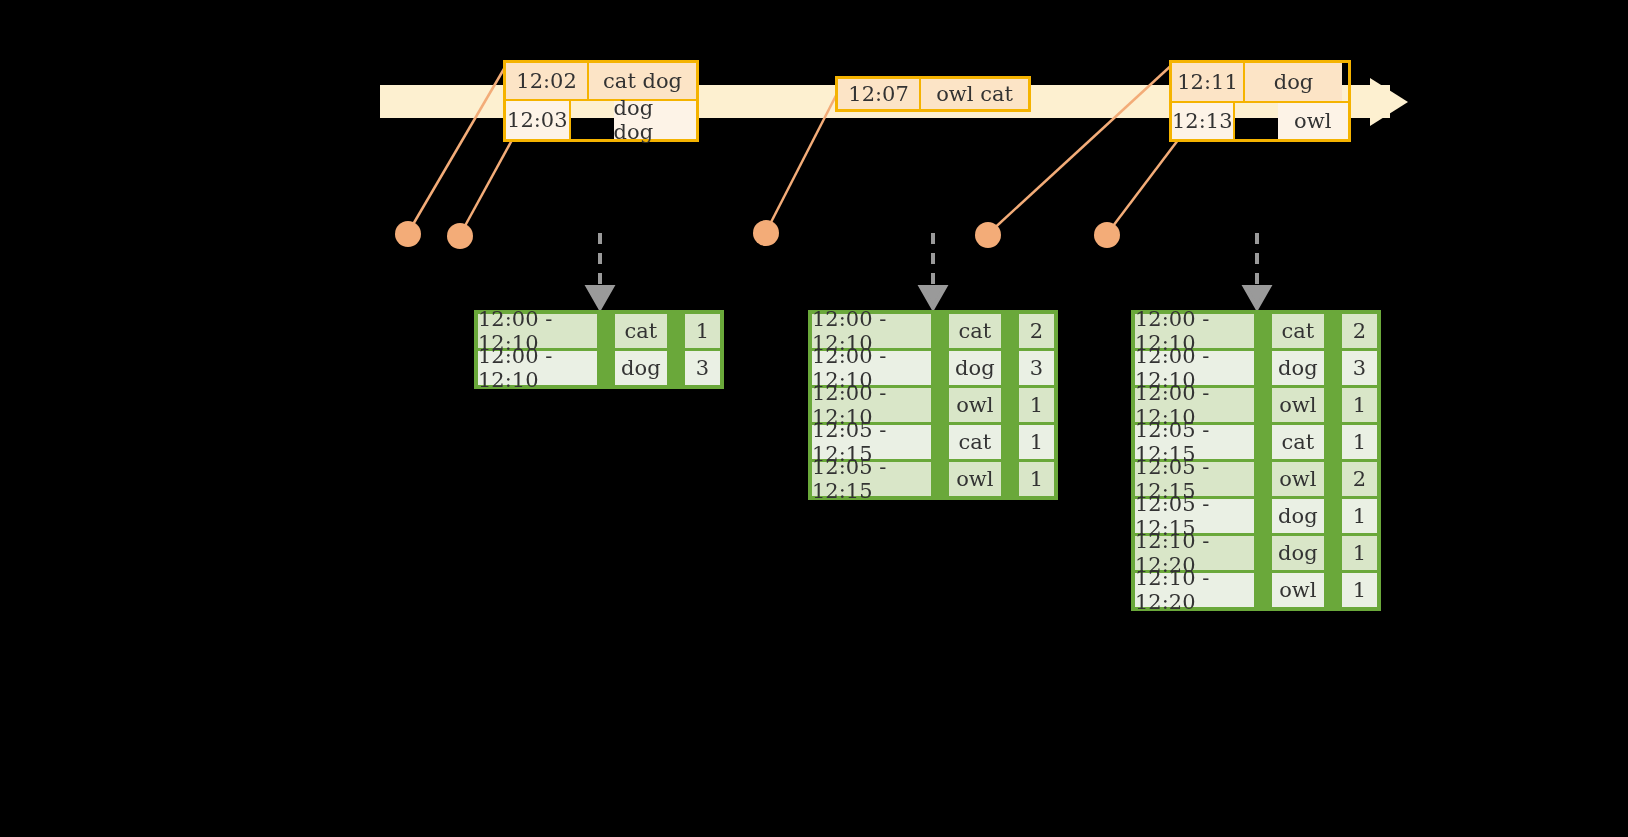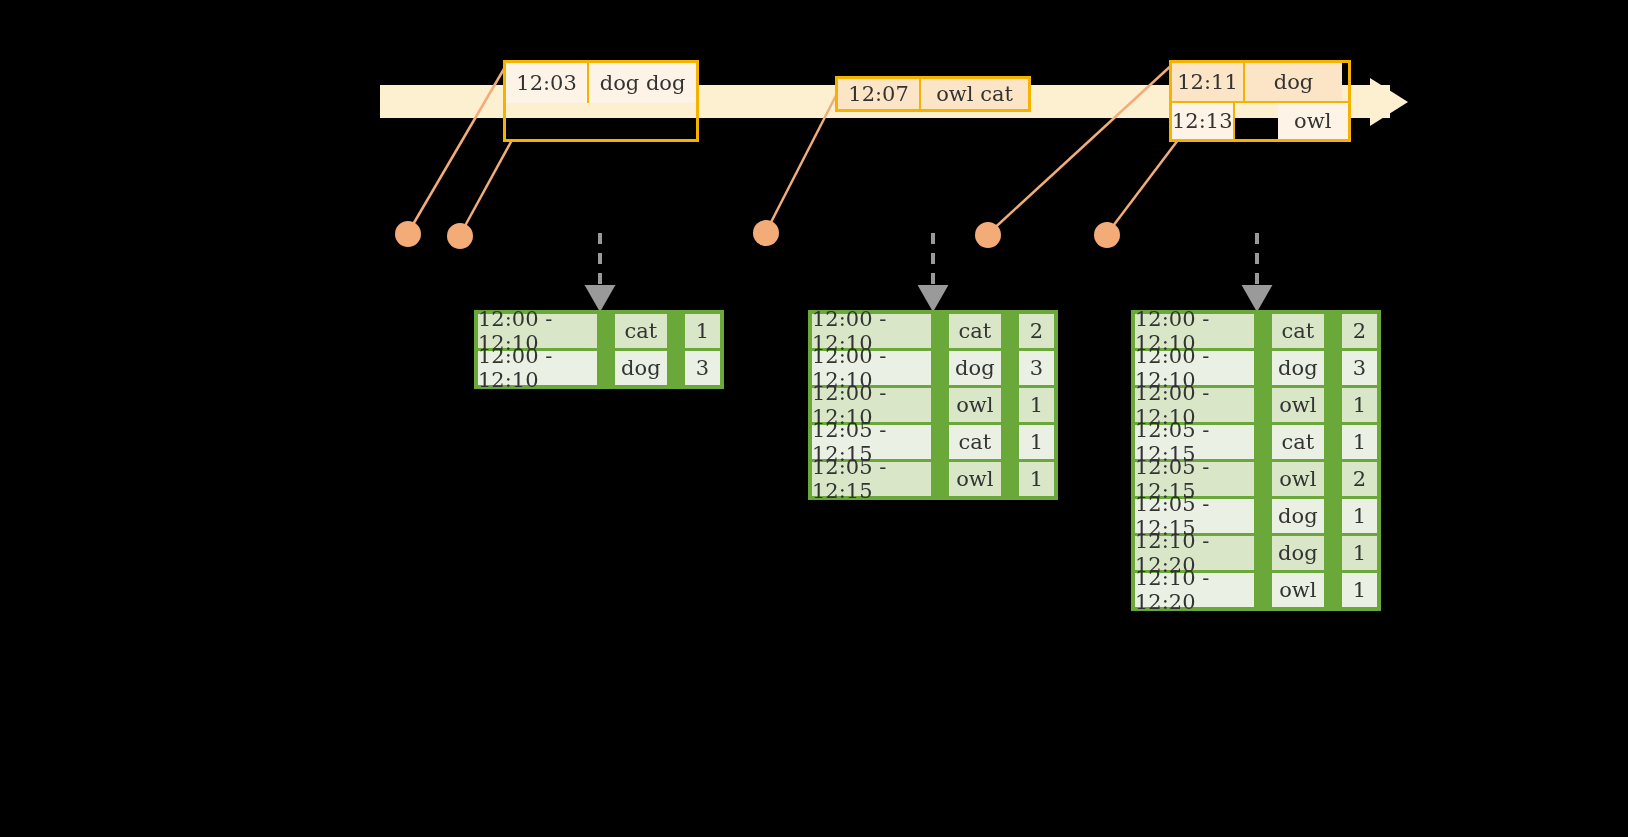--- a/index.html
+++ b/index.html
@@ -66,20 +66,24 @@
       <line x1="600" y1="233" x2="600" y2="287" stroke-dasharray="11 9"></line>
       <polygon points="588,287 612,287 600,308"></polygon>
       <line x1="933" y1="233" x2="933" y2="287" stroke-dasharray="11 9"></line>
       <polygon points="921,287 945,287 933,308"></polygon>
       <line x1="1257" y1="233" x2="1257" y2="287" stroke-dasharray="11 9"></line>
       <polygon points="1245,287 1269,287 1257,308"></polygon>
     </g>
   </svg>
 
   <div class="ev" style="left:503px;top:60px;width:196px;height:82px;">
+    <div class="ev-row shade">
+      <div class="ev-cell ev-time" style="width:84px;">12:02</div>
+      <div class="ev-cell" style="width:108px;">cat dog</div>
+    </div>
     <div class="ev-row light">
       <div class="ev-cell ev-time" style="width:84px;">12:03</div>
       <div class="ev-cell" style="width:108px;">dog dog</div>
     </div>
   </div>
 
   <div class="ev" style="left:835px;top:76px;width:196px;height:36px;">
     <div class="ev-row shade">
       <div class="ev-cell ev-time" style="width:84px;">12:07</div>
       <div class="ev-cell" style="width:108px;">owl cat</div>

